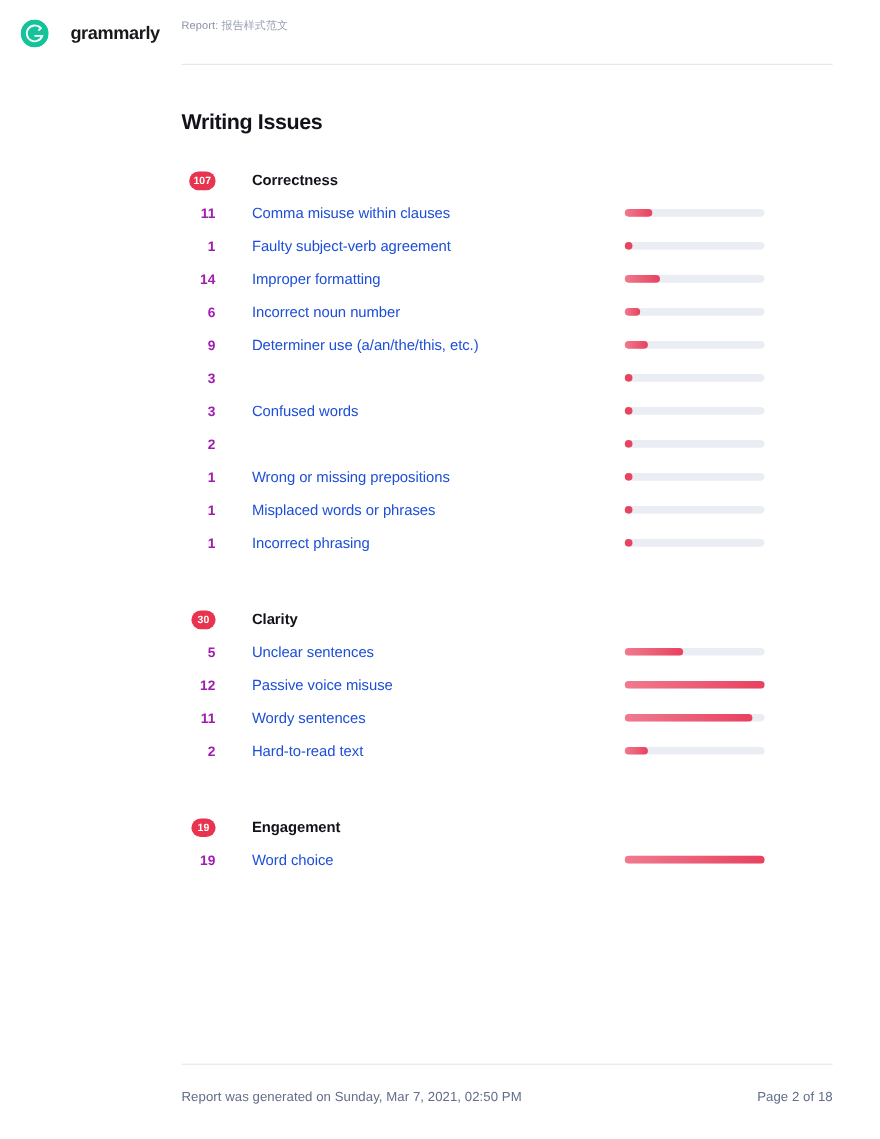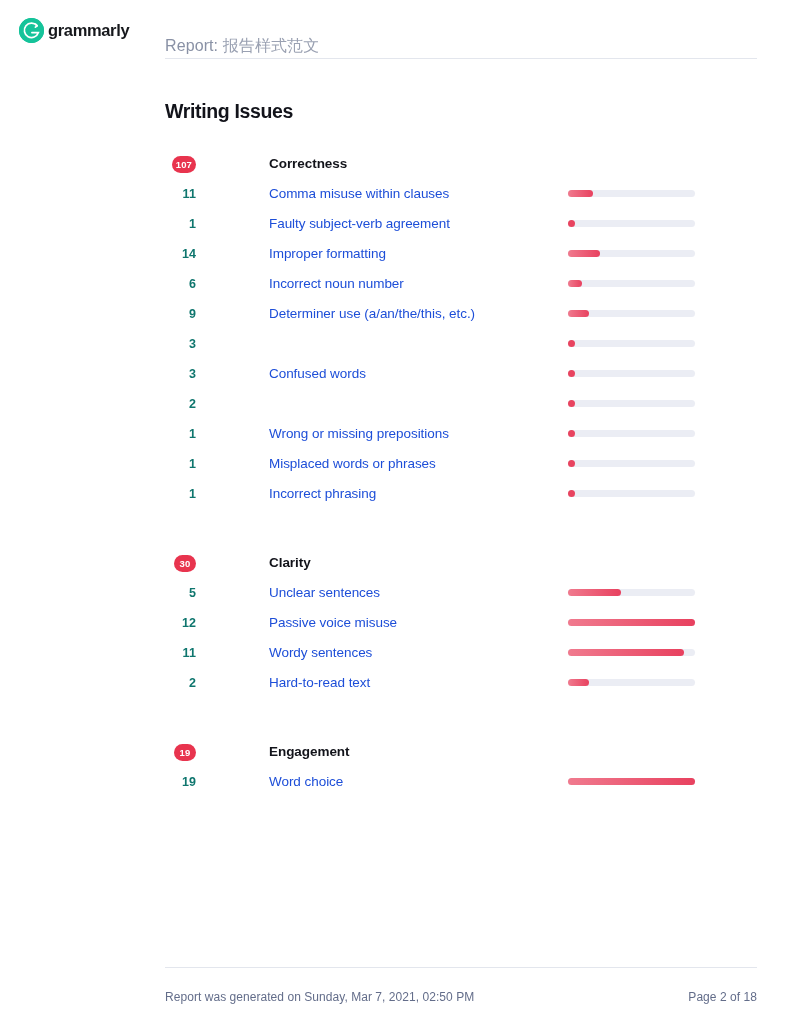--- a/index.html
+++ b/index.html
@@ -19,40 +19,40 @@
     position: absolute;
     left: 0; top: 0;
     width: 800px;
     height: 60px;
   }
   .brand {
     position: absolute;
     left: 19px; top: 18px;
     display: flex;
     align-items: center;
-    gap: 4px;
+    gap: 20px;
   }
   .brand-mark {
     width: 25px; height: 25px;
     border-radius: 50%;
     background: #15c39a;
     position: relative;
     flex: 0 0 auto;
   }
   .brand-mark svg { display: block; position: absolute; left: 0; top: 0; }
   .brand-name {
     font-size: 16.5px;
     font-weight: bold;
     color: #16181c;
     letter-spacing: -0.35px;
   }
   .doc-title {
     position: absolute;
-    left: 165px; top: 36px;
-    font-size: 16px;
+    left: 165px; top: 16px;
+    font-size: 10px;
     color: #8991a5;
     letter-spacing: 0.1px;
     white-space: nowrap;
   }
   .doc-title .doc-title-value { color: #9aa1b2; }
   .header-rule {
     position: absolute;
     left: 165px; top: 58px;
     width: 592px; height: 1px;
     background: #e3e6ed;
@@ -69,29 +69,28 @@
   }
 
   .group { position: relative; }
   .group + .group { margin-top: 39px; }
 
   .row {
     position: relative;
     display: flex;
     align-items: flex-start;
     min-height: 30px;
-    gap: 40px;
   }
   .row-count {
     width: 31px;
     flex: 0 0 31px;
     text-align: right;
     font-size: 12.5px;
     font-weight: bold;
-    color: #0f766e;
+    color: #a21caf;
     line-height: 30px;
     letter-spacing: 0.1px;
   }
   .row-badge {
     width: 31px;
     flex: 0 0 31px;
     display: flex;
     align-items: center;
     justify-content: flex-end;
     height: 30px;

